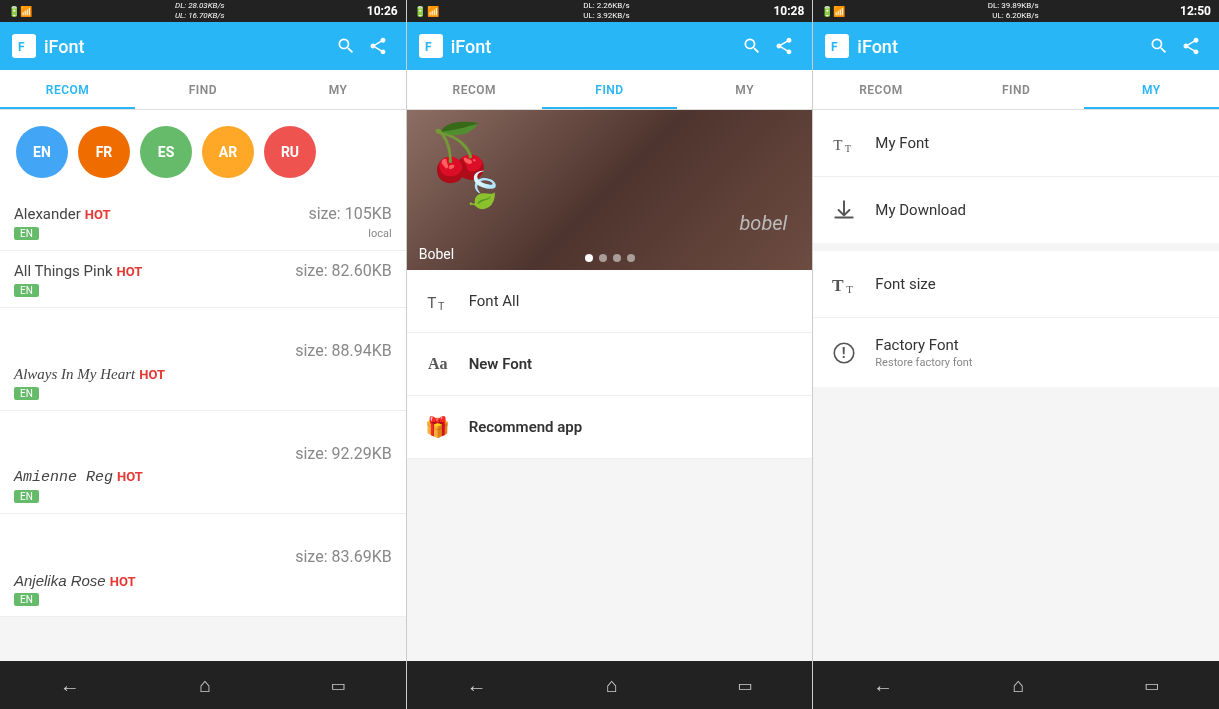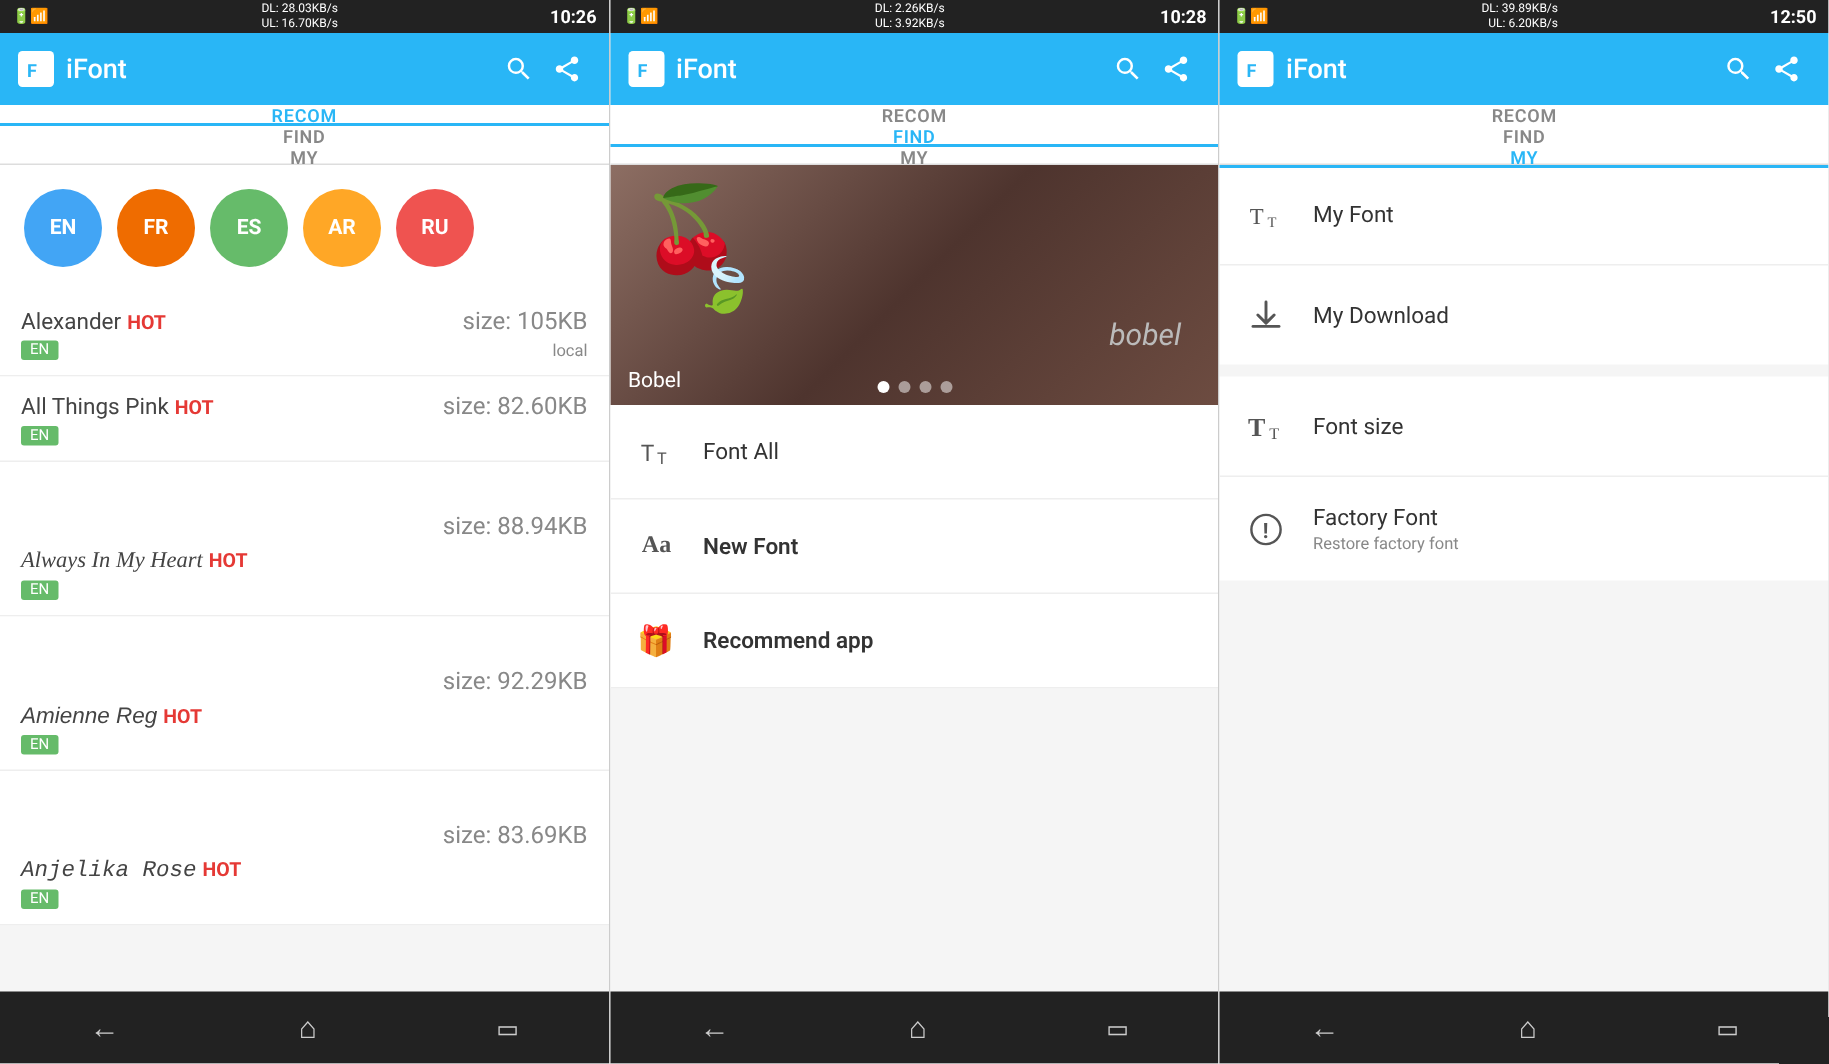--- a/index.html
+++ b/index.html
@@ -59,21 +59,20 @@
       color: #fff;
       font-size: 18px;
     }
 
     
     .tabs {
       background: #fff;
       display: flex;
       border-bottom: 1px solid #ddd;
       height: 40px;
-      flex-direction: column;
     }
     .tab {
       flex: 1;
       display: flex;
       align-items: center;
       justify-content: center;
       font-size: 12px;
       font-weight: 600;
       color: #888;
       cursor: pointer;
@@ -276,21 +275,21 @@
       color: #29b6f6;
     }
   </style>
 </head>
 <body>
 
 <div class="phone-screen">
 
   <div class="status-bar">
     <span>🔋📶</span>
-    <span class="net" style="font-size:8px;text-align:left;white-space:pre;">DL: 28.03KB/s
+    <span class="net" style="font-size:8px;text-align:left;white-space:pre;font-style:italic;">DL: 28.03KB/s
 UL: 16.70KB/s</span>
     <span class="time">10:26</span>
   </div>
 
   <div class="app-bar">
     <div class="iFont-icon">
       <svg width="18" height="18" viewBox="0 0 18 18" fill="#29b6f6">
         <rect x="1" y="1" width="16" height="16" rx="2" fill="white"></rect>
         <text x="3" y="14" font-size="12" fill="#29b6f6" font-weight="bold">F</text>
       </svg>
@@ -358,33 +357,33 @@
           </div>
           <span class="font-size-text">size: 88.94KB</span>
         </div>
         <div class="font-item-bottom">
           <span class="lang-tag">EN</span>
         </div>
       </div>
       <div class="font-item">
         <div class="font-item-top">
           <div class="font-name-row">
-            <span class="font-name stylized" style="font-style:italic;font-family:Liberation Sans, sans-serif;">Amienne Reg</span>
+            <span class="font-name stylized" style="font-style:italic;font-family:Liberation Mono, monospace;">Amienne Reg</span>
             <span class="hot-badge">HOT</span>
           </div>
           <span class="font-size-text">size: 92.29KB</span>
         </div>
         <div class="font-item-bottom">
           <span class="lang-tag">EN</span>
         </div>
       </div>
       <div class="font-item">
         <div class="font-item-top">
           <div class="font-name-row">
-            <span class="font-name stylized" style="font-style:italic;font-family:Liberation Mono, monospace;">Anjelika Rose</span>
+            <span class="font-name stylized" style="font-style:italic;font-family:Liberation Sans, sans-serif;">Anjelika Rose</span>
             <span class="hot-badge">HOT</span>
           </div>
           <span class="font-size-text">size: 83.69KB</span>
         </div>
         <div class="font-item-bottom">
           <span class="lang-tag">EN</span>
         </div>
       </div>
     </div>
   </div>

